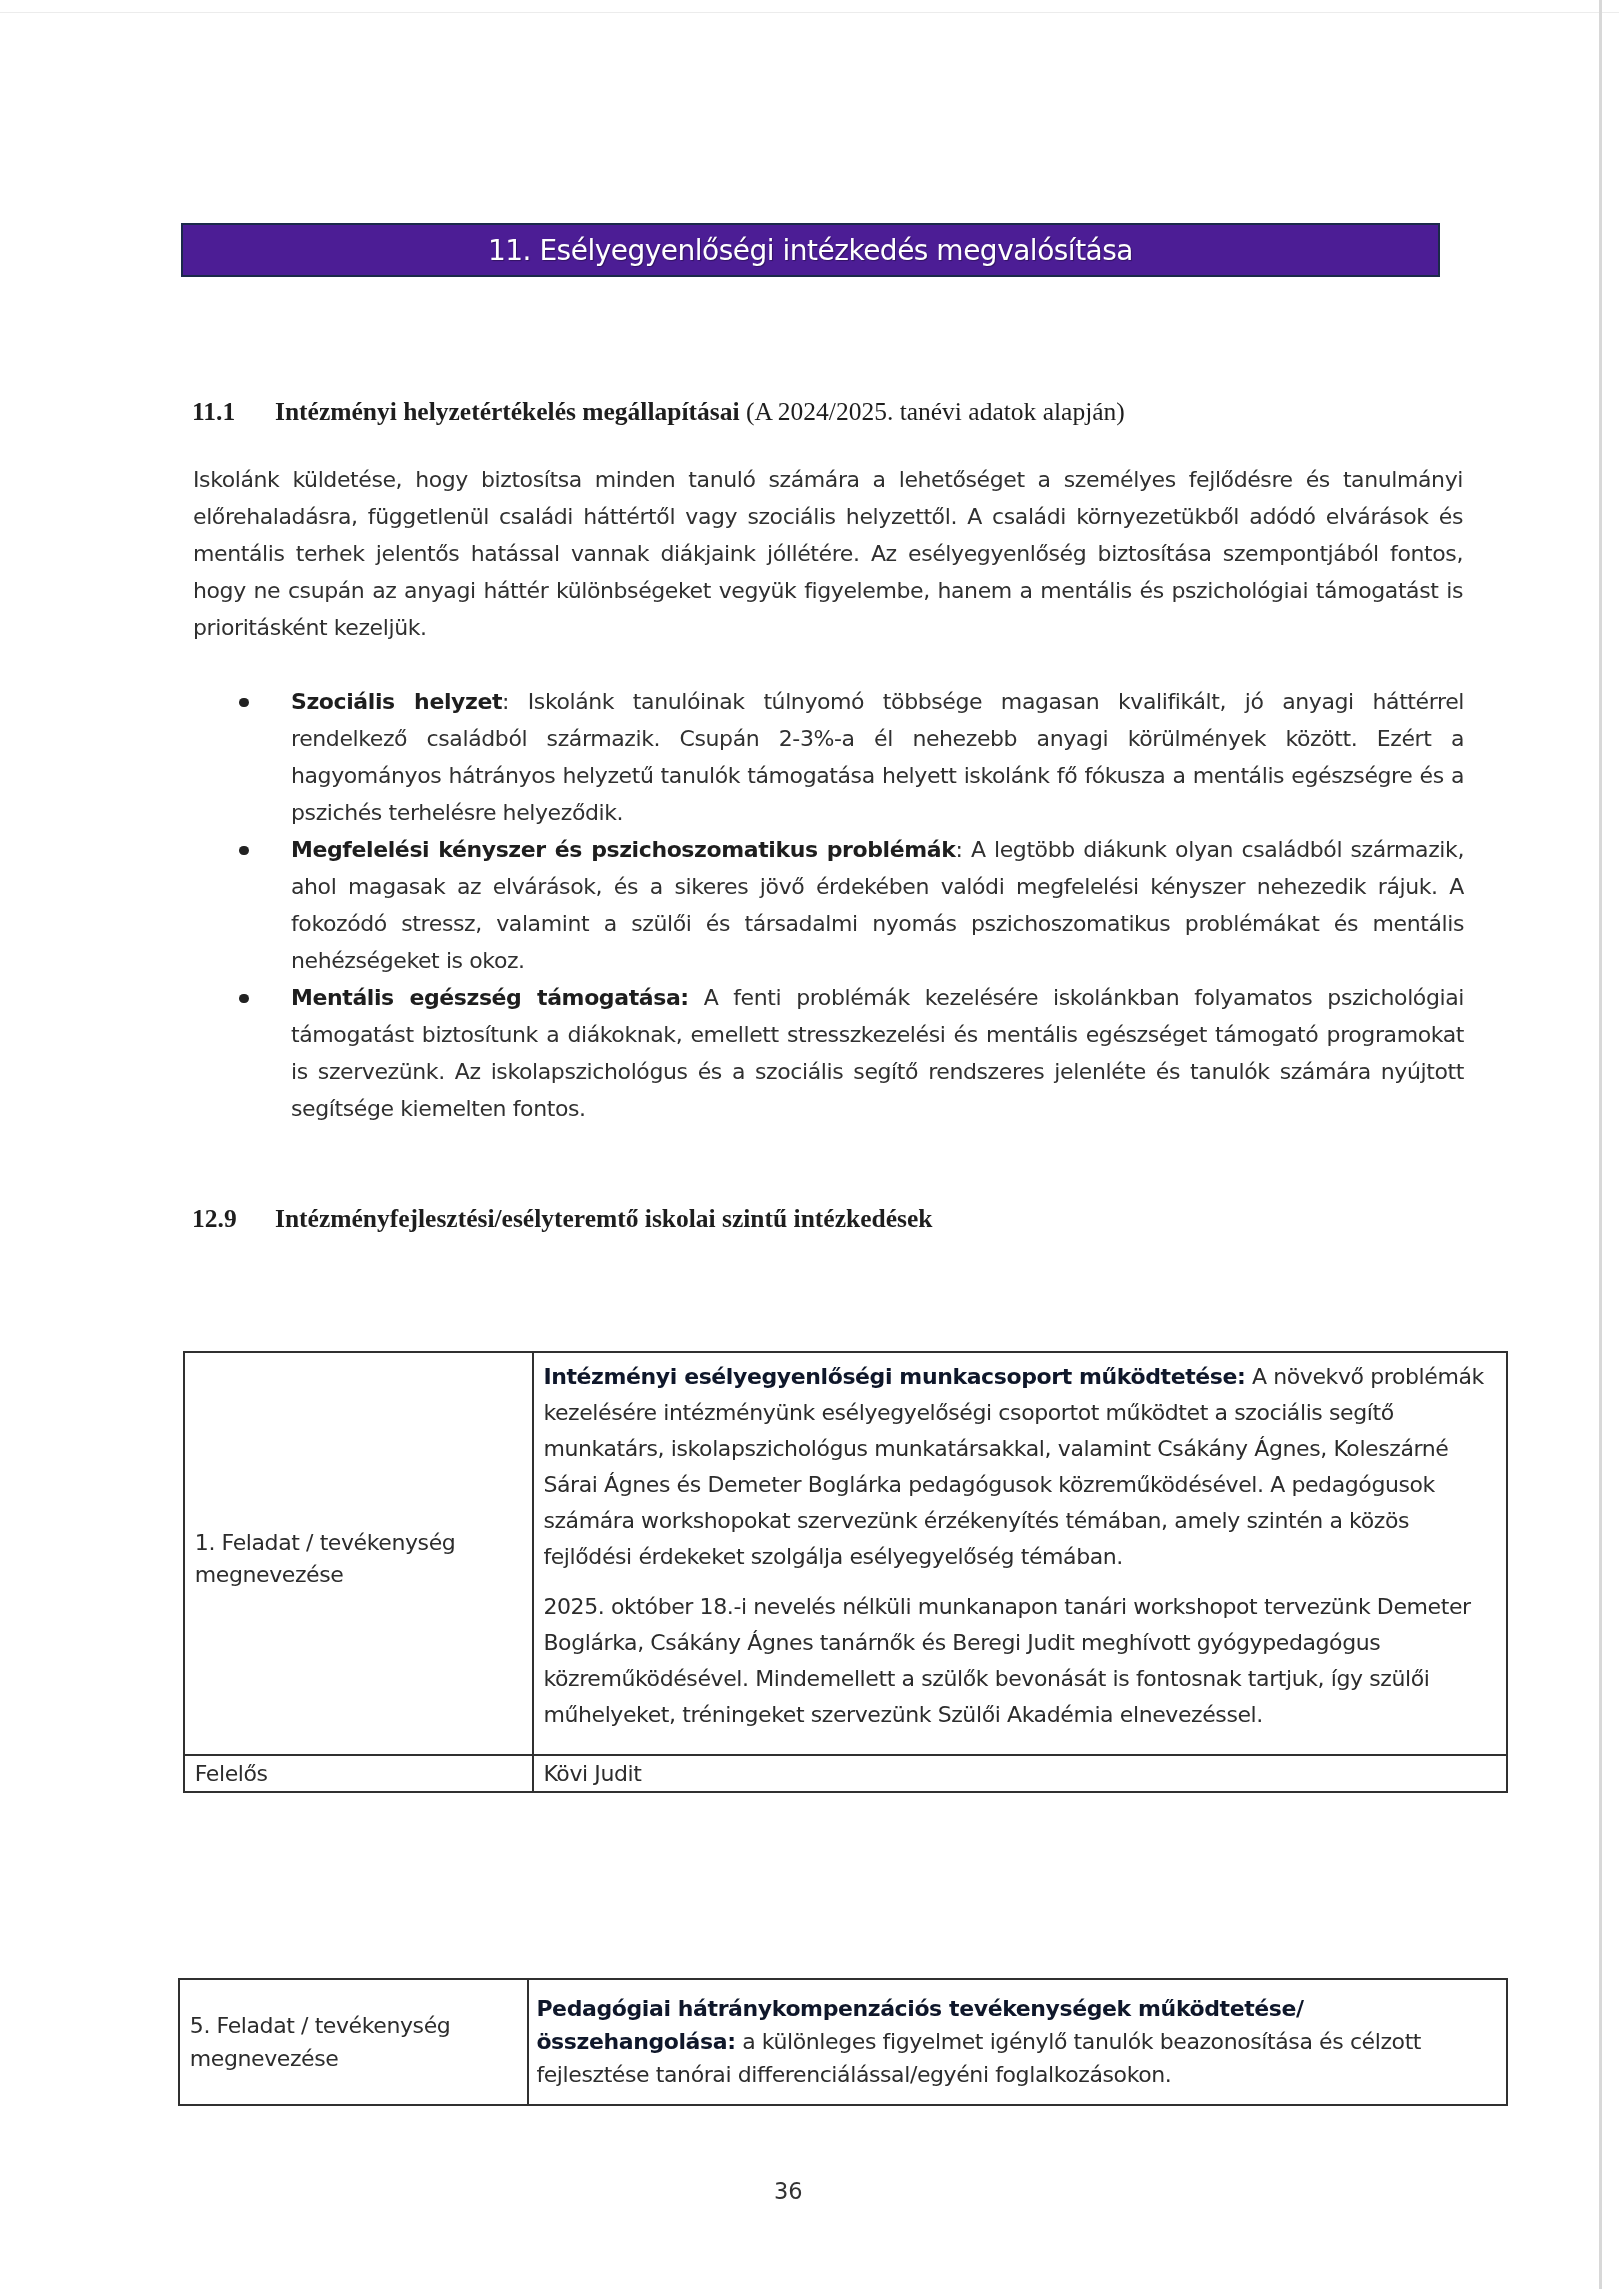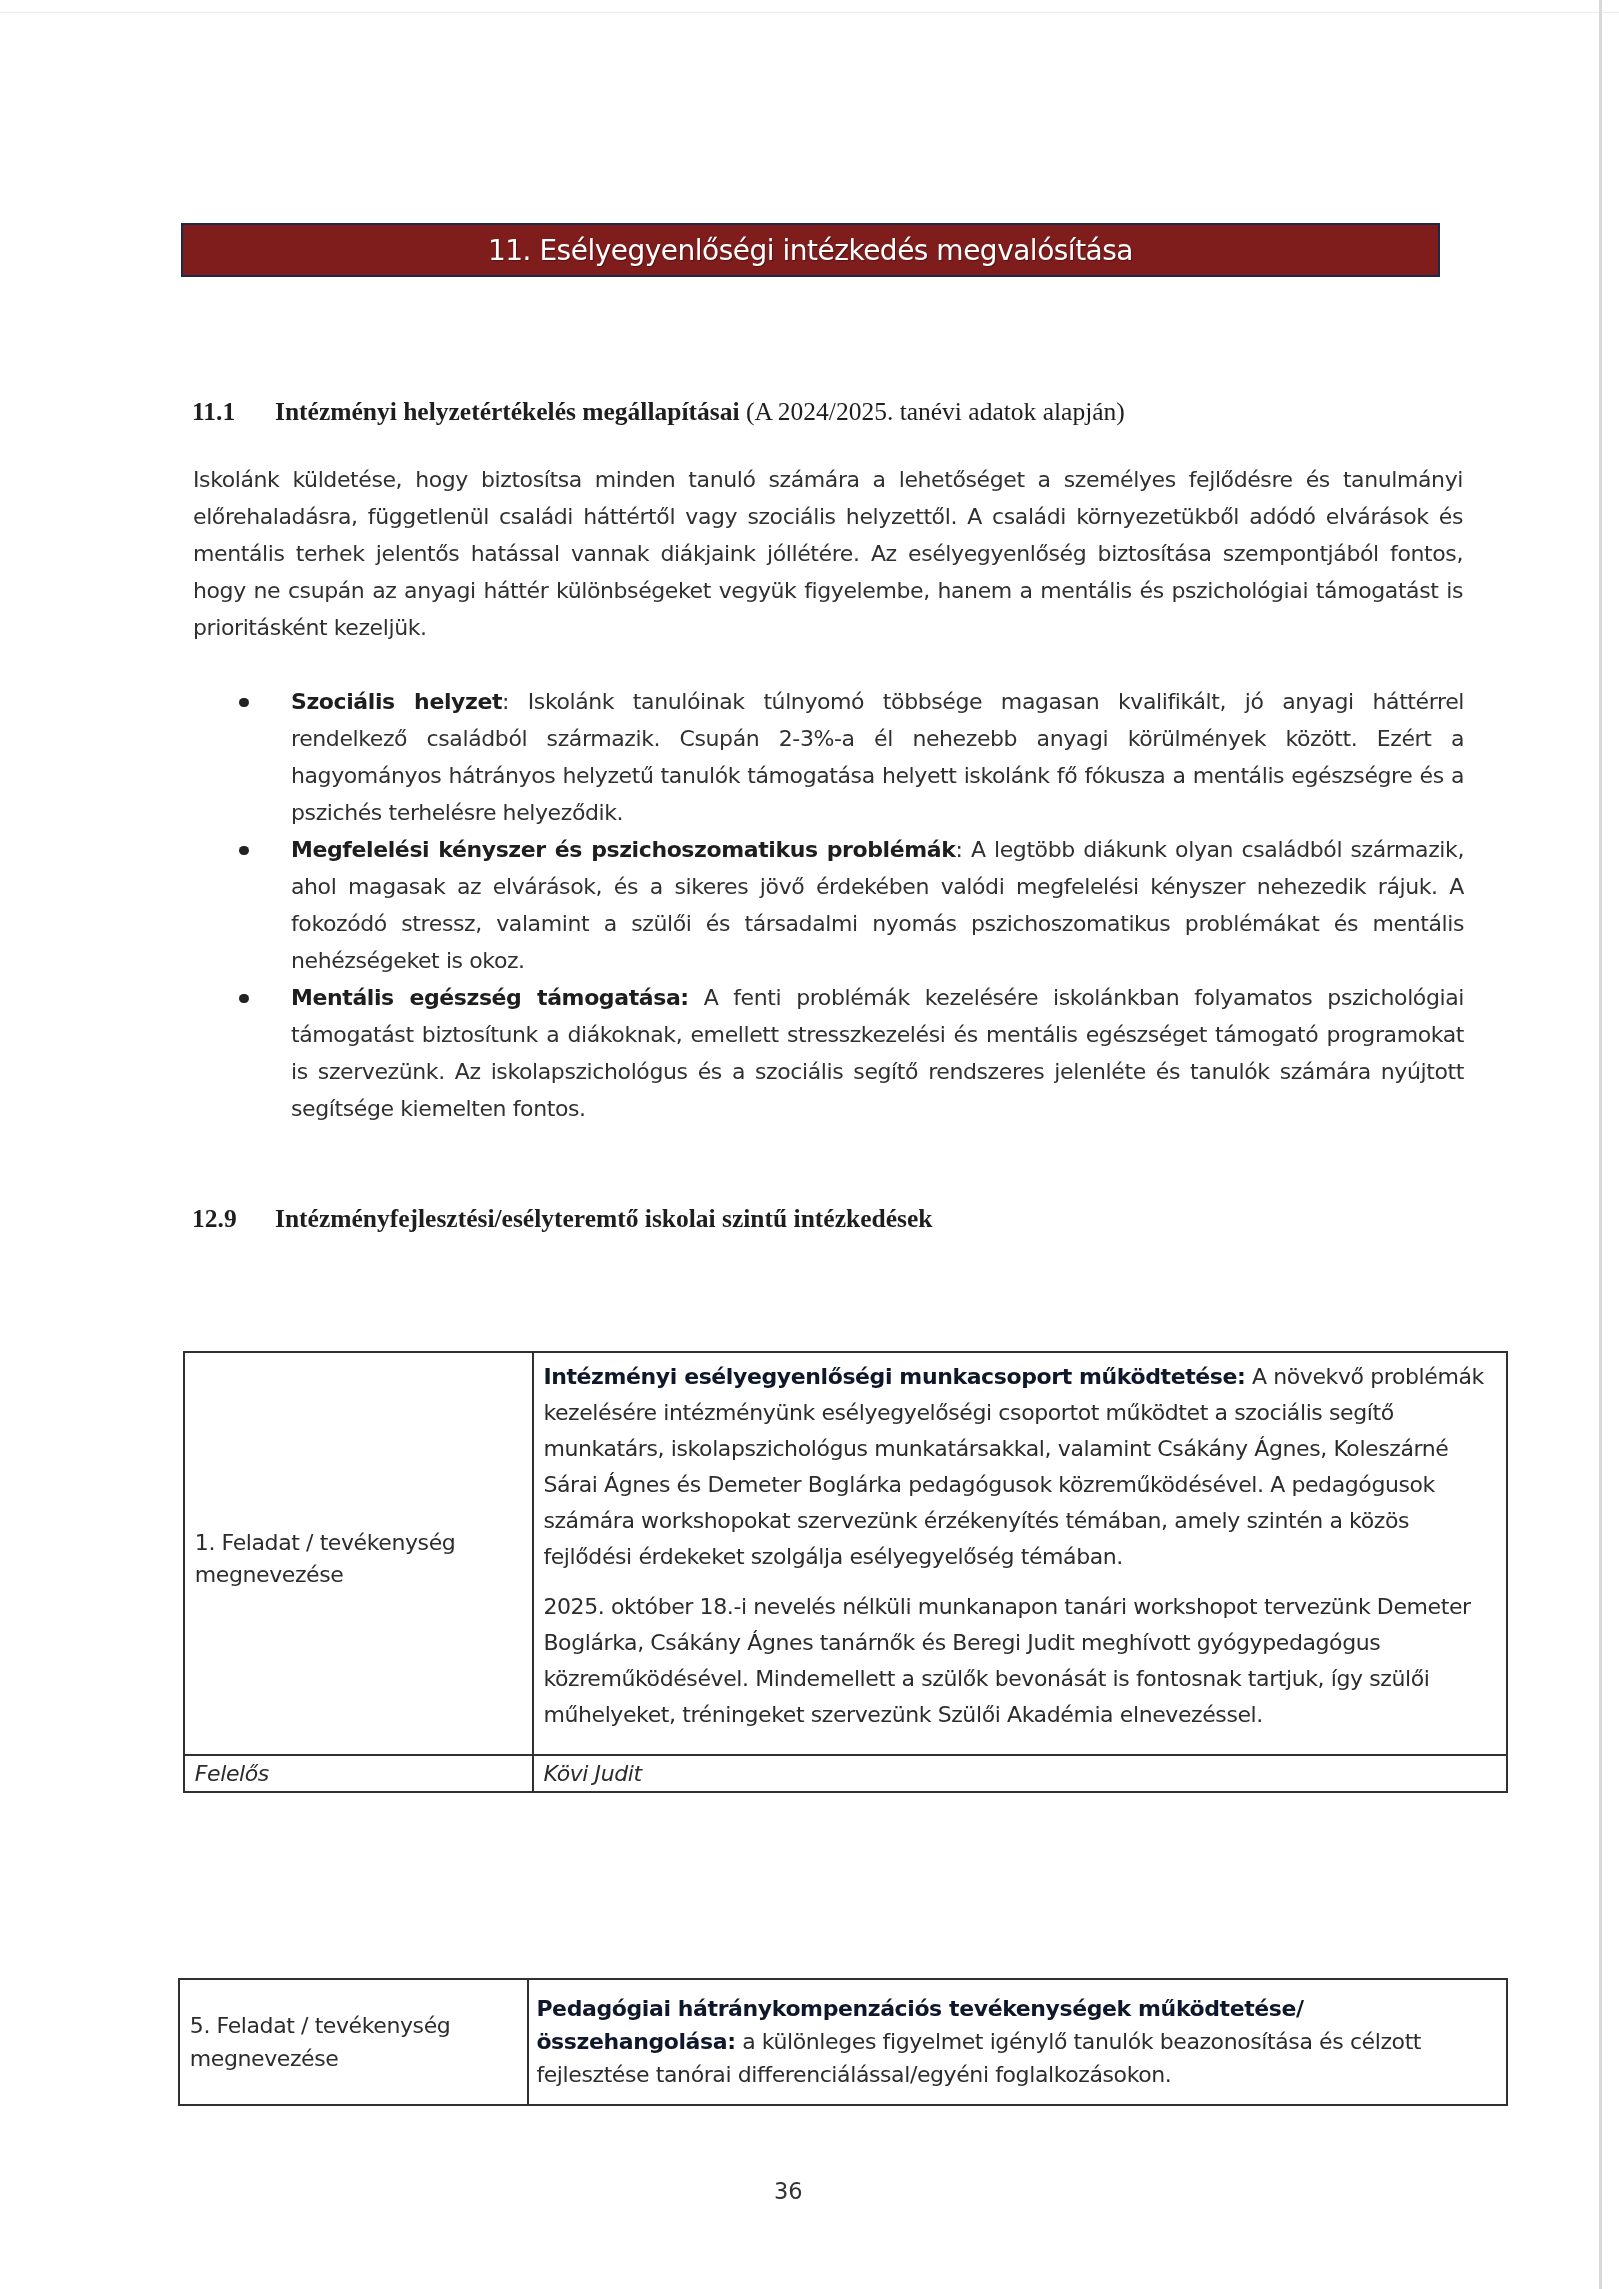--- a/index.html
+++ b/index.html
@@ -2,21 +2,21 @@
 <html><head>
 <meta charset="utf-8">
 <style>
   html, body { margin: 0; padding: 0; background: #ffffff; }
   body { width: 1619px; height: 2290px; position: relative; overflow: hidden; color: #2a2a2a; }
   .scan-edge { position: absolute; left: 1599px; top: 0; width: 2.9px; height: 2290px; background: #d8d8d8; }
   .scan-top { position: absolute; left: 0; top: 11.8px; width: 1619px; height: 1px; background: #ececec; }
 
   .banner {
     position: absolute; left: 181px; top: 223px; width: 1259px; height: 54px;
-    background: #7f1d1d; border: 2px solid #1b2a4a; box-sizing: border-box;
+    background: #4c1d95; border: 2px solid #1b2a4a; box-sizing: border-box;
     display: flex; align-items: center; justify-content: center;
     color: #ffffff; font-family: "DejaVu Sans", sans-serif; font-size: 28px;
     letter-spacing: -0.5px; text-shadow: 1px 1px 1px rgba(0,0,0,0.35);
   }
 
   .h2 {
     position: absolute; left: 192px; font-family: "Liberation Serif", serif;
     font-size: 25.5px; color: #1e1e1e; white-space: nowrap;
   }
   .h2 .num { font-weight: bold; display: inline-block; width: 83px; }
@@ -42,21 +42,21 @@
     font-size: 22px; color: #2c2c2c; letter-spacing: -0.4px;
   }
   table.task td { border: 2px solid #303030; vertical-align: middle; padding: 0 9.8px; }
   .t1 { left: 183px; top: 1351px; width: 1325px; }
   .t2 { left: 178px; top: 1978px; width: 1330px; }
   .t1 .lab, .t2 .lab { width: 327px; }
   .t1 .content { padding: 5.9px 9.8px 21.6px 9.8px; line-height: 36px; }
   .t1 .content p { margin: 0; }
   .t1 .content p + p { margin-top: 13.7px; }
   .t1 .lab-main { line-height: 32px; padding-top: 10px; }
-  .t1 .row-sm td { height: 35px; line-height: 33px; font-style: italic; }
+  .t1 .row-sm td { height: 35px; line-height: 33px; }
   .t2 td { height: 116px; line-height: 33px; }
   .t2 .content { line-height: 33px; padding: 3.9px 7.8px; margin-left: 19px; }
   b.lead { font-weight: bold; color: #0f172a; }
 
   .page-num {
     position: absolute; left: 774px; top: 2178px; font-family: "DejaVu Sans", sans-serif;
     font-size: 22.5px; color: #333;
   }
 </style>
 </head>

